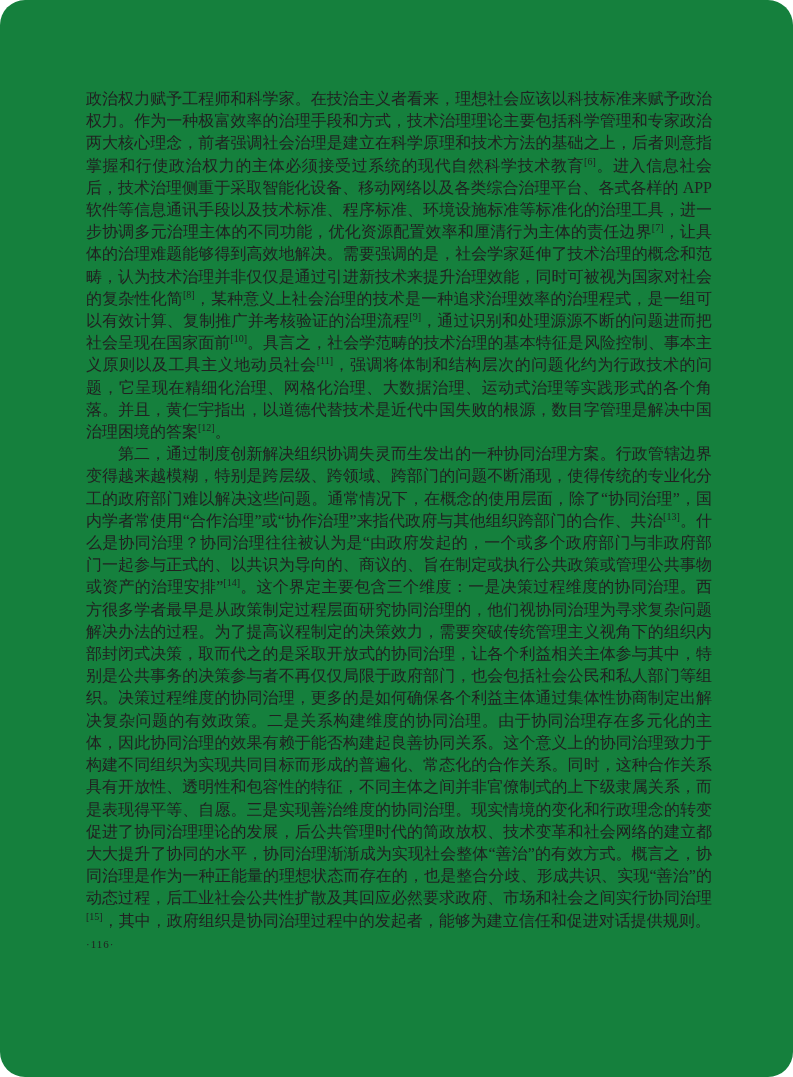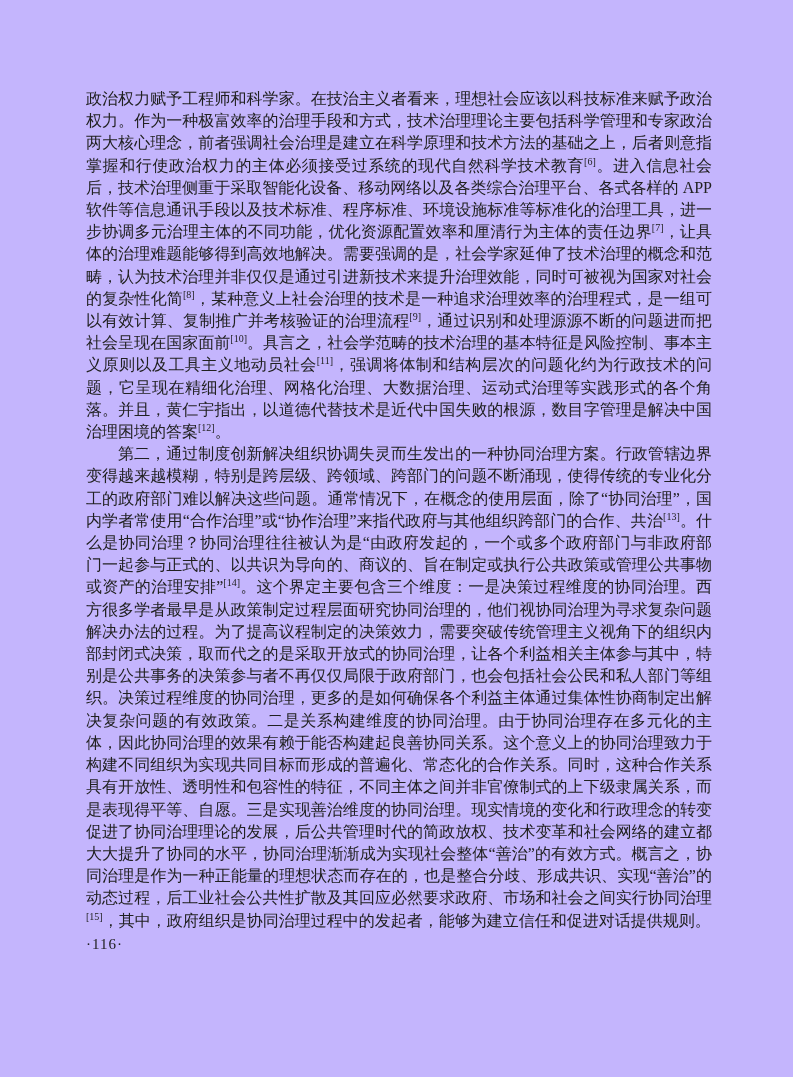--- a/index.html
+++ b/index.html
@@ -5,49 +5,50 @@
   html, body {
     margin: 0;
     padding: 0;
     background: #ffffff;
   }
   .sheet {
     position: relative;
     width: 793px;
     height: 1077px;
     margin: 0 auto;
-    background: #c4b5fd;
+    background: #15803d;
     box-sizing: border-box;
     padding: 88px 81px 0 86px;
     overflow: hidden;
     font-family: "Liberation Serif", "DejaVu Serif", serif;
     font-size: 16px;
     line-height: 22.2px;
     color: #212121;
+    border-radius: 25px;
   }
   .article {
     text-align: justify;
   }
   p.para {
     margin: 0;
     padding: 0;
     word-break: break-all;
   }
   p.para.indent {
     text-indent: 2em;
   }
   sup.cite {
     font-size: 10px;
     line-height: 0;
     vertical-align: 6px;
     letter-spacing: 0;
   }
   .page-number {
     margin-top: 1px;
-    font-size: 15px;
+    font-size: 11px;
     letter-spacing: 1px;
     text-align: left;
   }
 </style>
 </head>
 <body>
 
 <div class="sheet">
   <div class="article">
       <p class="para">政治权力赋予工程师和科学家。在技治主义者看来，理想社会应该以科技标准来赋予政治权力。作为一种极富效率的治理手段和方式，技术治理理论主要包括科学管理和专家政治两大核心理念，前者强调社会治理是建立在科学原理和技术方法的基础之上，后者则意指掌握和行使政治权力的主体必须接受过系统的现代自然科学技术教育<sup class="cite">[6]</sup>。进入信息社会后，技术治理侧重于采取智能化设备、移动网络以及各类综合治理平台、各式各样的 APP 软件等信息通讯手段以及技术标准、程序标准、环境设施标准等标准化的治理工具，进一步协调多元治理主体的不同功能，优化资源配置效率和厘清行为主体的责任边界<sup class="cite">[7]</sup>，让具体的治理难题能够得到高效地解决。需要强调的是，社会学家延伸了技术治理的概念和范畴，认为技术治理并非仅仅是通过引进新技术来提升治理效能，同时可被视为国家对社会的复杂性化简<sup class="cite">[8]</sup>，某种意义上社会治理的技术是一种追求治理效率的治理程式，是一组可以有效计算、复制推广并考核验证的治理流程<sup class="cite">[9]</sup>，通过识别和处理源源不断的问题进而把社会呈现在国家面前<sup class="cite">[10]</sup>。具言之，社会学范畴的技术治理的基本特征是风险控制、事本主义原则以及工具主义地动员社会<sup class="cite">[11]</sup>，强调将体制和结构层次的问题化约为行政技术的问题，它呈现在精细化治理、网格化治理、大数据治理、运动式治理等实践形式的各个角落。并且，黄仁宇指出，以道德代替技术是近代中国失败的根源，数目字管理是解决中国治理困境的答案<sup class="cite">[12]</sup>。</p>

